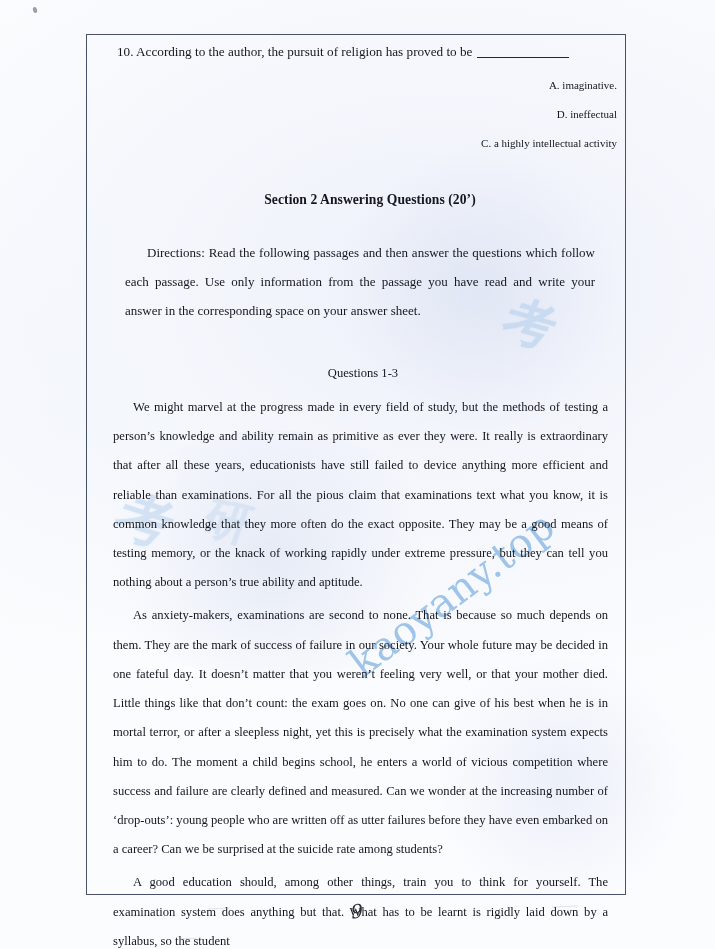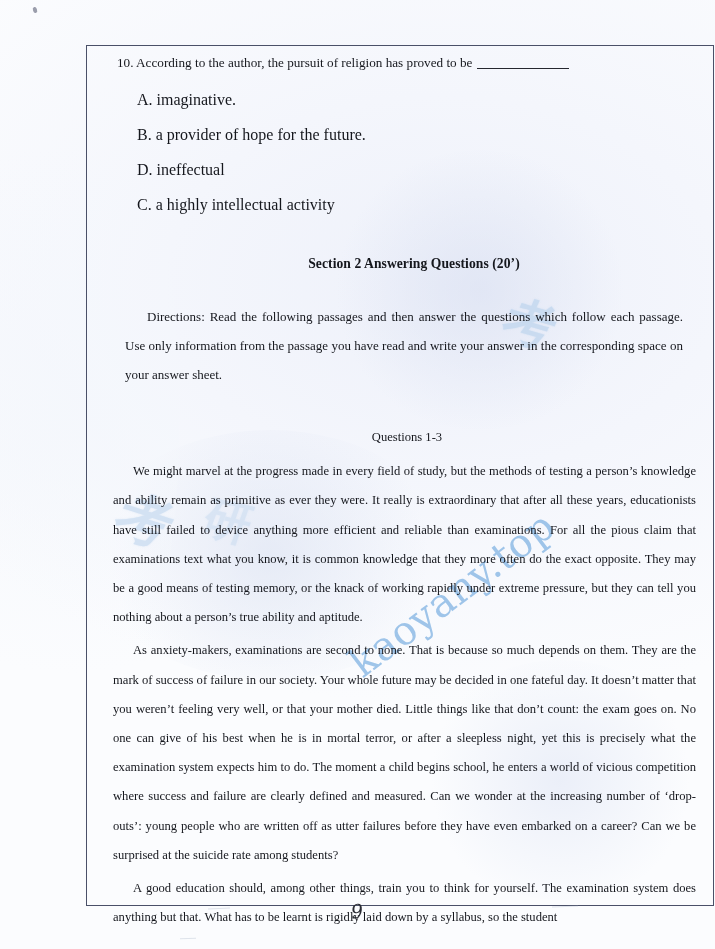--- a/index.html
+++ b/index.html
@@ -99,22 +99,22 @@
     transform: rotate(-37deg);
     transform-origin: left bottom;
     white-space: nowrap;
     letter-spacing: .01em;
   }
 
   
   .text-frame {
     position: absolute;
     left: 86px;
-    top: 45px;
-    width: 628px;
+    top: 34px;
+    width: 540px;
     height: 861px;
     border: 1px solid #4a5068;
     box-sizing: border-box;
     background: transparent;
   }
   .frame-inner {
     position: absolute;
     left: 0; top: 0; right: 0; bottom: 0;
     padding: 9px 8px 0 22px;
     box-sizing: border-box;
@@ -129,24 +129,25 @@
     white-space: nowrap;
   }
   .blank-line {
     display: inline-block;
     width: 92px;
     border-bottom: 1.2px solid #25272f;
     vertical-align: -2px;
     margin-left: 5px;
   }
   .choice {
-    font-size: 16px;
+    font-size: 11px;
     line-height: 1.2;
     margin: 0 0 0 28px;
     padding-top: 16px;
+    text-align: right;
   }
 
   .section-head {
     font-size: 13.6px;
     font-weight: bold;
     margin: 0 0 0 14px;
     padding-top: 42px;
     letter-spacing: .005em;
     text-align: center;
   }
@@ -223,21 +224,20 @@
   <div class="wm wm-cjk wm-cjk-2">考</div>
   <div class="wm wm-cjk wm-cjk-3">研</div>
   <div class="wm wm-latin">kaoyany.top</div>
 
   <div class="text-frame">
     <div class="frame-inner">
 
       <p class="q-stem"><span>10. According to the author, the pursuit of religion has proved to be</span><span class="blank-line"></span></p>
 
       <p class="choice">A. imaginative.</p>
-      <p class="choice">B. a provider of hope for the future.</p>
       <p class="choice">D. ineffectual</p>
       <p class="choice">C. a highly intellectual activity</p>
 
       <h2 class="section-head">Section 2 Answering Questions (20’)</h2>
 
       <p class="directions">Directions: Read the following passages and then answer the questions which follow each passage. Use only information from the passage you have read and write your answer in the corresponding space on your answer sheet.</p>
 
       <p class="questions-label">Questions 1-3</p>
 
       <p class="body-para">We might marvel at the progress made in every field of study, but the methods of testing a person’s knowledge and ability remain as primitive as ever they were.  It really is extraordinary that after all these years, educationists have still failed to device anything more efficient and reliable than examinations. For all the pious claim that examinations text what you know, it is common knowledge that they more often do the exact opposite. They may be a good means of testing memory, or the knack of working rapidly under extreme pressure, but they can tell you nothing about a person’s true ability and aptitude.</p>

